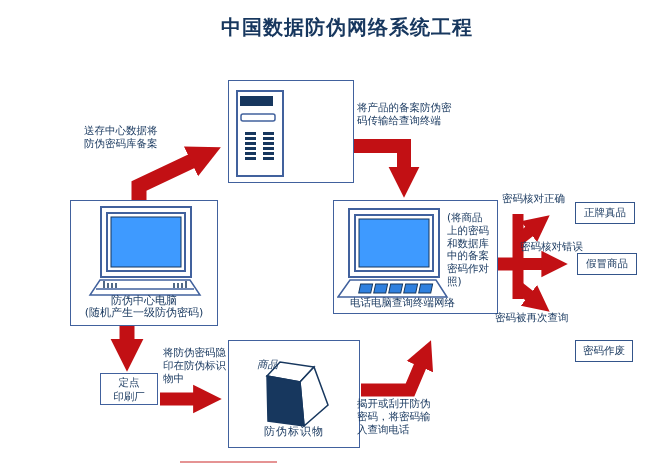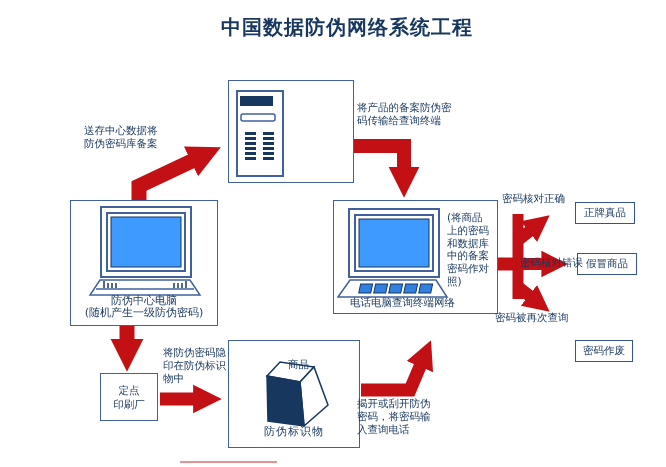--- a/index.html
+++ b/index.html
@@ -19,37 +19,37 @@
   #db-box{left:228px;top:80px;width:126px;height:103px;}
   #db-text{left:62px;top:7px;width:62px;}
   
   #cc-box{left:70px;top:200px;width:148px;height:126px;}
   #cc-label{left:0;right:0;bottom:5px;text-align:center;line-height:1.15;font-size:11px;}
   
   #qt-box{left:333px;top:200px;width:165px;height:114px;padding-left:39px;}
   #qt-note{left:113px;top:10px;width:50px;}
   #qt-label{left:16px;bottom:3px;font-size:10.5px;}
   
-  #pf-box{left:100px;top:373px;width:58px;height:48px;display:flex;flex-direction:column;
+  #pf-box{left:100px;top:373px;width:58px;height:32px;display:flex;flex-direction:column;
           align-items:center;justify-content:center;gap:4px;font-size:10.5px;line-height:1;}
   
   #pr-box{left:228px;top:340px;width:132px;height:108px;}
-  #pr-cube-label{left:36px;top:17px;width:44px;text-align:right;font-size:10.5px;}
+  #pr-cube-label{left:28px;top:17px;width:44px;text-align:left;font-size:10.5px;font-style:italic;}
   #pr-label{left:0;right:0;bottom:8px;text-align:center;font-size:11px;letter-spacing:1px;}
   
   #res-genuine{left:575px;top:202px;width:60px;height:22px;}
   #res-fake{left:577px;top:253px;width:60px;height:22px;}
   #res-invalid{left:575px;top:301px;width:58px;height:22px;margin-top:39px;}
   
   #lbl-deposit{left:84px;top:124px;}
   #lbl-transmit{left:357px;top:101px;}
   #lbl-hidden{left:163px;top:346px;}
   #lbl-scratch{left:357px;top:397px;}
   #lbl-correct{left:502px;top:192px;}
-  #lbl-wrong{left:520px;top:256px;}
+  #lbl-wrong{left:520px;top:240px;}
   #lbl-requery{left:495px;top:311px;}
   #footer-line{left:180px;top:461px;width:97px;height:2px;background:#e59393;}
 </style>
 </head>
 <body>
 
 <div id="canvas">
 
   <div id="title" class="abs">中国数据防伪网络系统工程</div>
 

